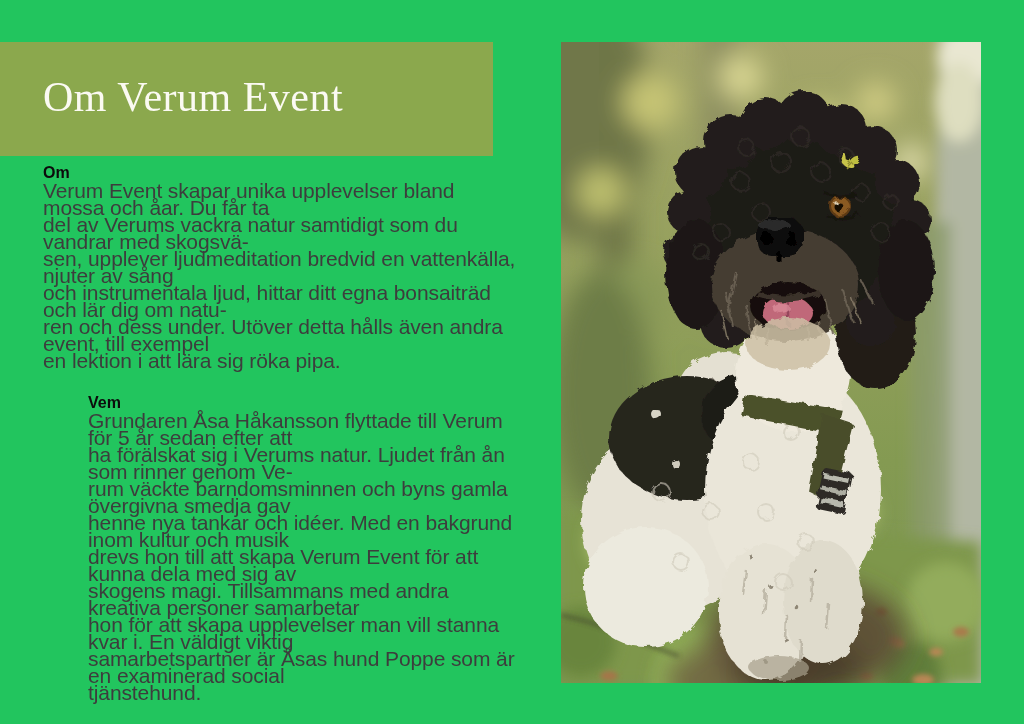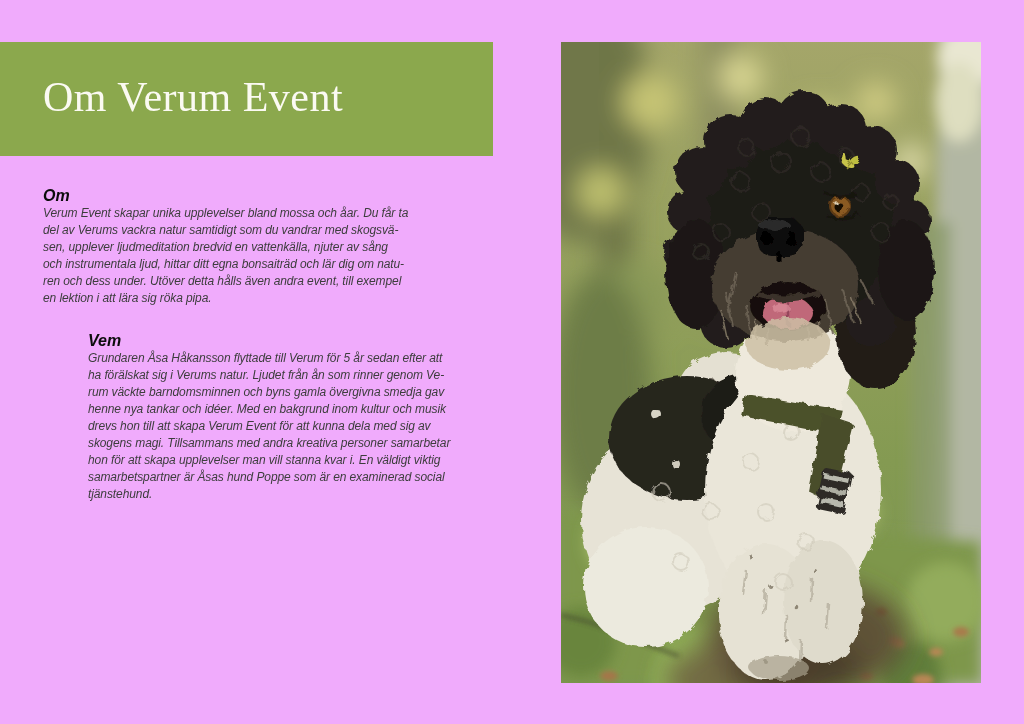--- a/index.html
+++ b/index.html
@@ -5,56 +5,55 @@
   html, body { margin: 0; padding: 0; }
   body {
     width: 1024px; height: 724px;
     background: #ffffff;
     font-family: "Liberation Sans", sans-serif;
     overflow: hidden;
   }
   .page {
     position: relative;
     width: 1024px; height: 724px;
-    background: #f0abfc;
+    background: #22c55e;
   }
   .banner {
     position: absolute;
     left: 0; top: 42px;
     width: 493px; height: 114px;
     background: #8BA84D;
     display: flex;
     align-items: center;
   }
   .banner h1 {
     margin: 0 0 4px 43px;
     font-family: "Liberation Serif", serif;
     font-weight: 400;
     font-size: 42px;
     letter-spacing: 0.5px;
     color: #FBFAF2;
   }
   .text-col {
     position: absolute;
-    left: 43px; top: 187px;
+    left: 43px; top: 164px;
     width: 475px;
-    font-style: italic;
   }
   .section { margin: 0; }
   .section + .section { margin-top: 25px; margin-left: 45px; }
   .section h2 {
     margin: 0;
     font-size: 16px;
     line-height: 17px;
     font-weight: bold;
     color: #0c0c0c;
   }
   .section p {
     margin: 1px 0 0 0;
-    font-size: 12px;
+    font-size: 21px;
     line-height: 17px;
     letter-spacing: -0.1px;
     color: #3d3d3d;
     white-space: pre-line;
   }
   .photo {
     position: absolute;
     left: 561px; top: 42px;
     width: 420px; height: 641px;
     margin: 0;

